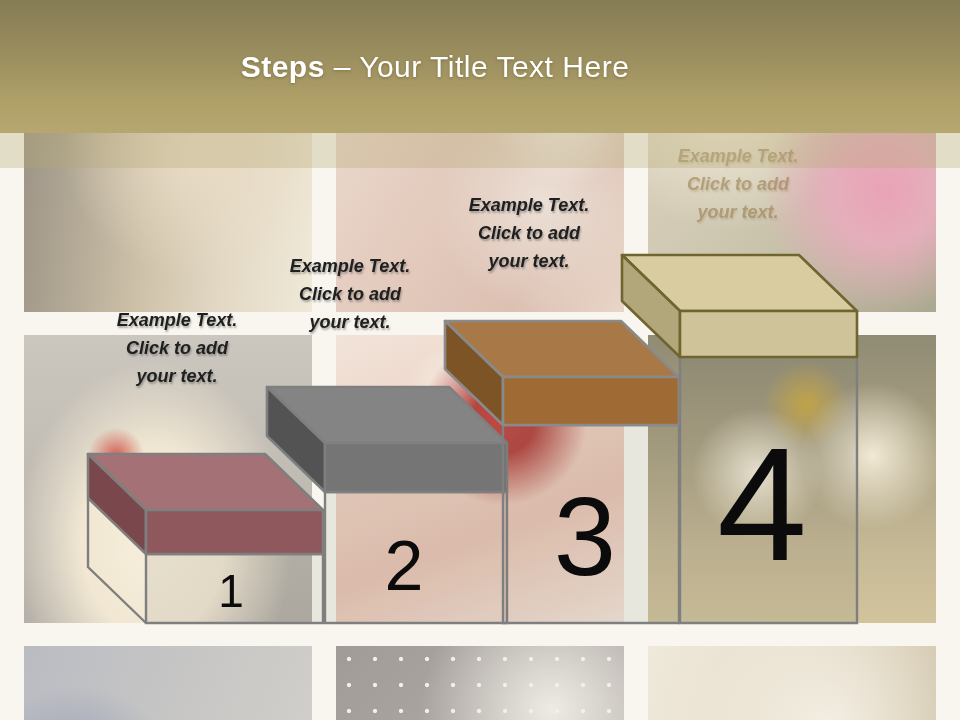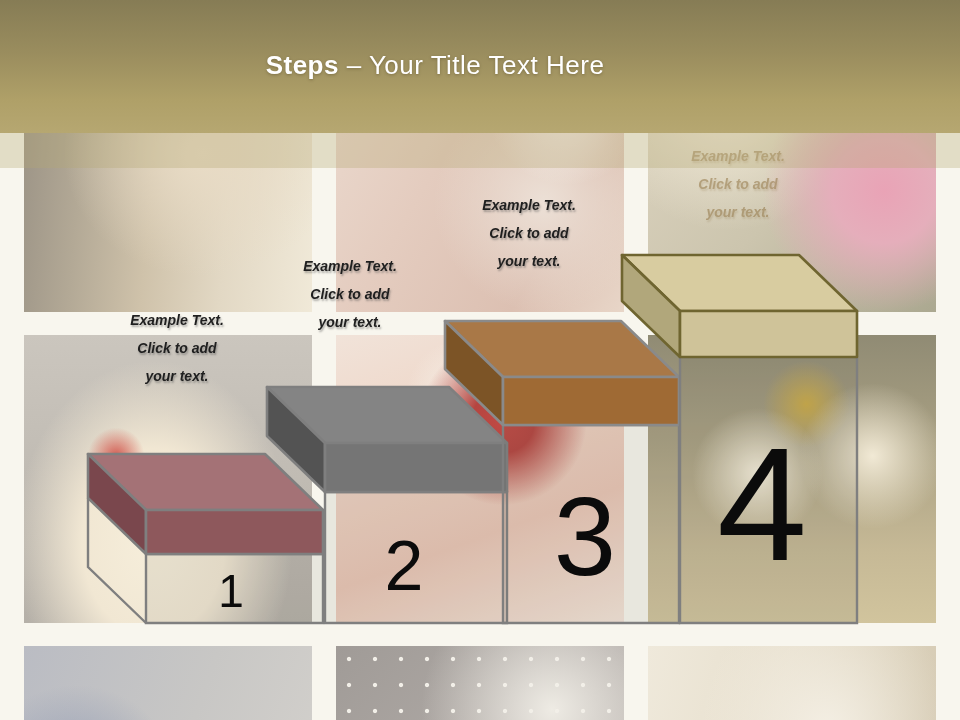--- a/index.html
+++ b/index.html
@@ -4,30 +4,30 @@
 <style>
   html,body{margin:0;padding:0;}
   body{width:960px;height:720px;overflow:hidden;font-family:"Liberation Sans",sans-serif;}
   .slide{position:relative;width:960px;height:720px;overflow:hidden;}
   .photo{position:absolute;}
   #photos,#labels{position:absolute;inset:0;}
   #diagram{position:absolute;left:0;top:0;z-index:20;pointer-events:none;}
   #labels{z-index:30;}
   .step-label{
     position:absolute;width:182px;text-align:center;
-    font-style:italic;font-weight:600;font-size:14px;line-height:28px;
+    font-style:italic;font-weight:600;font-size:18px;line-height:28px;
     color:#1f1f1f;white-space:pre-line;
     text-shadow:1px 2px 2px rgba(80,80,80,0.45);
   }
   .step-label.ghost{opacity:0.5;text-shadow:1px 2px 2px rgba(120,90,40,0.4);}
   .header{position:absolute;left:0;top:0;width:960px;height:133px;z-index:40;}
   .header-veil{position:absolute;left:0;top:133px;width:960px;height:35px;}
   .title{
     position:absolute;left:60px;top:50px;width:750px;margin:0;
-    text-align:center;font-size:26px;font-weight:400;color:#ffffff;
+    text-align:center;font-size:30px;font-weight:400;color:#ffffff;
     letter-spacing:0.5px;text-shadow:0 1px 3px rgba(60,50,20,0.35);
   }
   .title .t-bold{font-weight:700;}
 </style>
 </head>
 <body style="background: rgb(248, 246, 238);">
 
 <div class="slide">
   <div id="photos">
       <div class="photo" style="left: 24px; top: 24px; width: 288px; height: 288px; background: radial-gradient(at 62% 45%, rgb(233, 220, 198) 0%, rgba(233, 220, 198, 0) 55%), linear-gradient(95deg, rgb(154, 146, 133) 0%, rgb(179, 169, 150) 22%, rgb(207, 194, 170) 45%, rgb(226, 216, 196) 70%, rgb(240, 233, 216) 100%);"></div>

